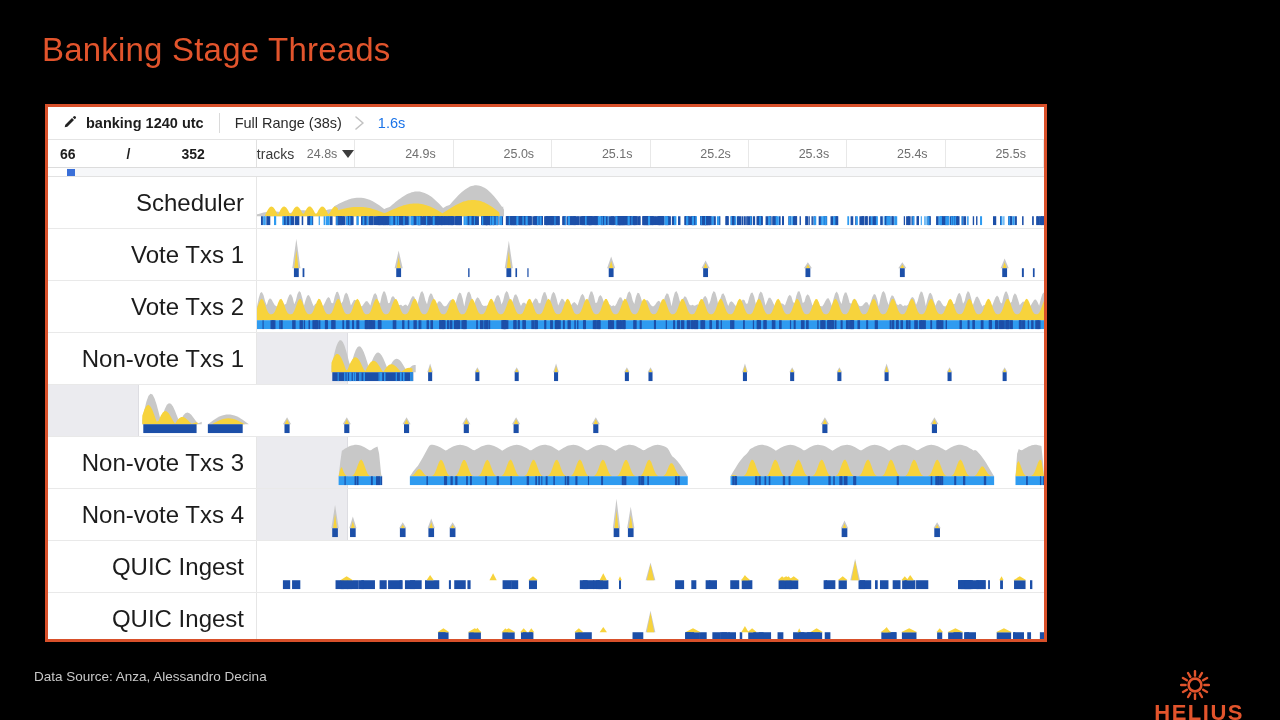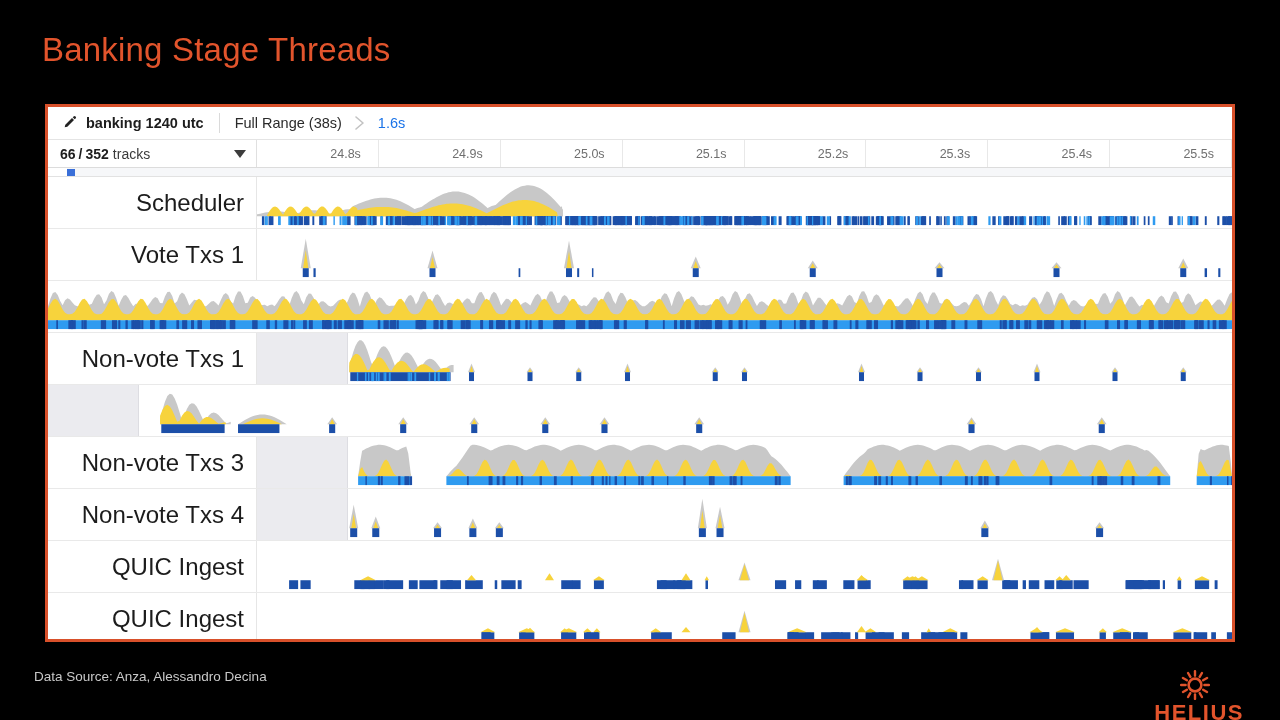--- a/index.html
+++ b/index.html
@@ -20,21 +20,21 @@
     font-weight: 400;
     color: #e2542c;
     letter-spacing: 0.2px;
     white-space: nowrap;
   }
 
   
   #viewer-panel {
     position: absolute;
     left: 45px; top: 104px;
-    width: 1190px; height: 538px;
+    width: 1002px; height: 538px;
     border: 3px solid #d8502a;
     background: #7f1d1d;
     overflow: hidden;
   }
 
   
   #toolbar {
     height: 33px;
     display: flex;
     align-items: center;
@@ -86,20 +86,21 @@
   #tracks-count-cell {
     width: 209px;
     flex: 0 0 209px;
     display: flex;
     align-items: center;
     padding: 0 10px 0 12px;
     border-right: 1px solid #e0e0e0;
     font-size: 14px;
     color: #333333;
     white-space: nowrap;
+    gap: 48px;
   }
   #tracks-count-cell .cnt-bold { font-weight: bold; color: #1d1d1d; }
   #tracks-count-cell .cnt-rest { margin-left: 4px; color: #3a3a3a; }
   .caret-down {
     margin-left: auto;
     width: 0; height: 0;
     border-left: 6px solid transparent;
     border-right: 6px solid transparent;
     border-top: 8px solid #3c3c3c;
   }
@@ -862,20 +863,21 @@
             <rect x="944.7" y="40" width="2.4" height="9" fill="#1c4fa8"></rect>
             <rect x="260.8" y="40" width="1.7" height="9" fill="#1c4fa8"></rect>
             <rect x="958.3" y="40" width="2.1" height="9" fill="#1c4fa8"></rect>
             <rect x="319.2" y="40" width="2.0" height="9" fill="#1c4fa8"></rect>
             <rect x="56.3" y="40" width="2.2" height="9" fill="#1c4fa8"></rect>
             <rect x="333.9" y="40" width="1.5" height="9" fill="#1c4fa8"></rect>
           </svg>
         </div>
       </div>
       <div class="track-row">
+        <div class="track-label-cell">Vote Txs 2</div>
         <div class="track-canvas-cell">
           <svg class="track-svg" viewBox="0 0 972 52" preserveAspectRatio="none">
             <path d="M0,40 L0.0,26.0 L2.0,17.8 L4.0,12.3 L6.0,11.1 L8.0,14.3 L10.0,20.4 L12.0,24.8 L14.0,19.7 L16.0,17.7 L18.0,18.8 L20.0,21.8 L22.0,24.8 L24.0,25.7 L26.0,25.8 L28.0,23.9 L30.0,22.0 L32.0,21.8 L34.0,24.1 L36.0,23.3 L38.0,17.9 L40.0,14.0 L42.0,13.4 L44.0,16.9 L46.0,23.8 L48.0,20.0 L50.0,13.2 L52.0,10.1 L54.0,11.7 L56.0,17.5 L58.0,25.3 L60.0,19.4 L62.0,15.0 L64.0,14.4 L66.0,17.3 L68.0,22.0 L70.0,25.7 L72.0,23.2 L74.0,23.1 L76.0,24.8 L78.0,25.4 L80.0,25.0 L82.0,25.3 L84.0,21.9 L86.0,18.3 L88.0,16.4 L90.0,17.7 L92.0,22.4 L94.0,22.7 L96.0,15.7 L98.0,11.2 L100.0,11.0 L102.0,15.3 L104.0,22.9 L106.0,20.7 L108.0,14.2 L110.0,11.6 L112.0,13.4 L114.0,18.6 L116.0,24.9 L118.0,21.8 L120.0,19.2 L122.0,19.6 L124.0,22.0 L126.0,24.6 L128.0,26.0 L130.0,25.4 L132.0,23.2 L134.0,21.0 L136.0,20.3 L138.0,22.4 L140.0,25.0 L142.0,19.1 L144.0,14.1 L146.0,12.3 L148.0,14.6 L150.0,20.9 L152.0,22.9 L154.0,15.2 L156.0,10.7 L158.0,10.8 L160.0,15.3 L162.0,22.6 L164.0,22.1 L166.0,16.9 L168.0,15.3 L170.0,17.2 L172.0,21.1 L174.0,25.1 L176.0,24.4 L178.0,24.2 L180.0,25.8 L182.0,24.5 L184.0,24.0 L186.0,25.8 L188.0,22.5 L190.0,18.3 L192.0,15.5 L194.0,15.8 L196.0,19.9 L198.0,25.3 L200.0,17.7 L202.0,11.9 L204.0,10.2 L206.0,13.2 L208.0,20.0 L210.0,23.7 L212.0,16.5 L214.0,12.7 L216.0,13.1 L218.0,17.2 L220.0,23.0 L222.0,23.8 L224.0,20.8 L226.0,20.7 L228.0,22.5 L230.0,24.9 L232.0,26.0 L234.0,25.3 L236.0,22.8 L238.0,20.1 L240.0,18.9 L242.0,20.5 L244.0,25.0 L246.0,20.7 L248.0,14.8 L250.0,11.7 L252.0,12.7 L254.0,18.0 L256.0,25.9 L258.0,17.7 L260.0,12.0 L262.0,10.6 L264.0,13.8 L266.0,20.1 L268.0,24.7 L270.0,19.1 L272.0,16.6 L274.0,17.5 L276.0,20.7 L278.0,24.3 L280.0,25.4 L282.0,25.2 L284.0,25.3 L286.0,23.4 L288.0,22.8 L290.0,24.5 L292.0,23.6 L294.0,18.7 L296.0,15.0 L298.0,14.2 L300.0,17.4 L302.0,23.9 L304.0,20.1 L306.0,13.3 L308.0,10.1 L310.0,11.6 L312.0,17.3 L314.0,25.3 L316.0,19.1 L318.0,14.2 L320.0,13.5 L322.0,16.4 L324.0,21.5 L326.0,25.5 L328.0,22.4 L330.0,21.8 L332.0,23.3 L334.0,25.4 L336.0,25.5 L338.0,25.5 L340.0,22.8 L342.0,19.5 L344.0,17.6 L346.0,18.5 L348.0,22.7 L350.0,22.8 L352.0,16.1 L354.0,11.7 L356.0,11.3 L358.0,15.5 L360.0,23.0 L362.0,20.5 L364.0,13.8 L366.0,11.0 L368.0,12.8 L370.0,18.1 L372.0,24.9 L374.0,21.3 L376.0,18.2 L378.0,18.3 L380.0,20.8 L382.0,23.9 L384.0,26.0 L386.0,25.9 L388.0,24.5 L390.0,22.4 L392.0,21.5 L394.0,22.9 L396.0,25.1 L398.0,19.7 L400.0,15.0 L402.0,13.0 L404.0,15.2 L406.0,21.1 L408.0,22.9 L410.0,15.2 L412.0,10.7 L414.0,10.6 L416.0,15.1 L418.0,22.5 L420.0,21.8 L422.0,16.2 L424.0,14.3 L426.0,16.1 L428.0,20.4 L430.0,25.0 L432.0,23.8 L434.0,23.1 L436.0,24.3 L438.0,25.8 L440.0,24.8 L442.0,25.8 L444.0,23.2 L446.0,19.4 L448.0,16.6 L450.0,16.7 L452.0,20.3 L454.0,25.2 L456.0,17.9 L458.0,12.3 L460.0,10.5 L462.0,13.3 L464.0,20.0 L466.0,23.5 L468.0,16.1 L470.0,12.1 L472.0,12.4 L474.0,16.6 L476.0,22.7 L478.0,23.4 L480.0,19.9 L482.0,19.3 L484.0,21.2 L486.0,23.9 L488.0,25.8 L490.0,25.8 L492.0,23.9 L494.0,21.5 L496.0,20.1 L498.0,21.2 L500.0,25.1 L502.0,21.1 L504.0,15.5 L506.0,12.4 L508.0,13.2 L510.0,18.3 L512.0,25.8 L514.0,17.7 L516.0,11.8 L518.0,10.3 L520.0,13.4 L522.0,19.9 L524.0,24.5 L526.0,18.4 L528.0,15.6 L530.0,16.4 L532.0,19.8 L534.0,23.9 L536.0,25.1 L538.0,24.2 L540.0,25.3 L542.0,24.8 L544.0,23.8 L546.0,24.8 L548.0,23.9 L550.0,19.6 L552.0,16.0 L554.0,15.2 L556.0,18.0 L558.0,24.1 L560.0,20.2 L562.0,13.5 L564.0,10.2 L566.0,11.6 L568.0,17.3 L570.0,25.4 L572.0,18.7 L574.0,13.6 L576.0,12.6 L578.0,15.6 L580.0,21.0 L582.0,25.4 L584.0,21.6 L586.0,20.6 L588.0,21.9 L590.0,24.2 L592.0,25.9 L594.0,25.7 L596.0,23.7 L598.0,20.8 L600.0,18.9 L602.0,19.4 L604.0,23.1 L606.0,23.0 L608.0,16.6 L610.0,12.3 L612.0,11.8 L614.0,15.7 L616.0,23.1 L618.0,20.4 L620.0,13.6 L622.0,10.6 L624.0,12.3 L626.0,17.7 L628.0,24.9 L630.0,20.8 L632.0,17.2 L634.0,17.0 L636.0,19.6 L638.0,23.2 L640.0,26.0 L642.0,25.1 L644.0,25.8 L646.0,23.8 L648.0,22.6 L650.0,23.5 L652.0,25.1 L654.0,20.3 L656.0,15.9 L658.0,13.9 L660.0,15.8 L662.0,21.3 L664.0,22.9 L666.0,15.4 L668.0,10.7 L670.0,10.5 L672.0,15.0 L674.0,22.5 L676.0,21.5 L678.0,15.6 L680.0,13.4 L682.0,15.1 L684.0,19.7 L686.0,24.9 L688.0,23.3 L690.0,21.9 L692.0,22.8 L694.0,24.9 L696.0,25.6 L698.0,25.9 L700.0,23.8 L702.0,20.5 L704.0,17.9 L706.0,17.7 L708.0,20.9 L710.0,25.2 L712.0,18.3 L714.0,12.8 L716.0,10.8 L718.0,13.5 L720.0,20.1 L722.0,23.4 L724.0,15.8 L726.0,11.6 L728.0,11.7 L730.0,16.0 L732.0,22.5 L734.0,23.1 L736.0,19.0 L738.0,18.1 L740.0,19.9 L742.0,23.0 L744.0,25.5 L746.0,25.7 L748.0,25.1 L750.0,22.9 L752.0,21.4 L754.0,22.0 L756.0,25.3 L758.0,21.5 L760.0,16.3 L762.0,13.2 L764.0,13.9 L766.0,18.6 L768.0,25.8 L770.0,17.7 L772.0,11.8 L774.0,10.1 L776.0,13.1 L778.0,19.7 L780.0,24.4 L782.0,17.9 L784.0,14.6 L786.0,15.3 L788.0,18.8 L790.0,23.5 L792.0,24.7 L794.0,23.2 L796.0,23.9 L798.0,25.7 L800.0,24.8 L802.0,25.2 L804.0,24.3 L806.0,20.5 L808.0,17.2 L810.0,16.2 L812.0,18.6 L814.0,24.3 L816.0,20.4 L818.0,13.9 L820.0,10.5 L822.0,11.8 L824.0,17.3 L826.0,25.5 L828.0,18.5 L830.0,13.1 L832.0,11.9 L834.0,14.9 L836.0,20.6 L838.0,25.3 L840.0,20.9 L842.0,19.3 L844.0,20.5 L846.0,23.1 L848.0,25.4 L850.0,26.0 L852.0,24.6 L854.0,22.1 L856.0,20.2 L858.0,20.4 L860.0,23.4 L862.0,23.2 L864.0,17.2 L866.0,13.0 L868.0,12.3 L870.0,16.0 L872.0,23.2 L874.0,20.4 L876.0,13.5 L878.0,10.3 L880.0,11.9 L882.0,17.4 L884.0,24.9 L886.0,20.3 L888.0,16.3 L890.0,15.8 L892.0,18.5 L894.0,22.6 L896.0,25.9 L898.0,24.3 L900.0,24.9 L902.0,25.3 L904.0,23.8 L906.0,24.1 L908.0,25.3 L910.0,21.0 L912.0,16.9 L914.0,14.9 L916.0,16.5 L918.0,21.6 L920.0,22.9 L922.0,15.6 L924.0,10.9 L926.0,10.6 L928.0,14.9 L930.0,22.5 L932.0,21.3 L934.0,15.0 L936.0,12.6 L938.0,14.3 L940.0,19.0 L942.0,24.7 L944.0,22.7 L946.0,20.8 L948.0,21.4 L950.0,23.6 L952.0,25.6 L954.0,26.0 L956.0,24.5 L958.0,21.7 L960.0,19.2 L962.0,18.8 L964.0,21.4 L966.0,25.2 L968.0,18.7 L970.0,13.3 L972.0,11.4 L972,40 Z" fill="#c8c8c8"></path>
             <path d="M0,40 L0.0,28.1 L2.0,23.3 L4.0,19.3 L6.0,18.0 L8.0,20.0 L10.0,24.3 L12.0,29.0 L14.0,32.4 L16.0,33.8 L18.0,34.0 L20.0,33.5 L22.0,31.3 L24.0,27.2 L26.0,22.4 L28.0,18.8 L30.0,18.1 L32.0,20.6 L34.0,25.2 L36.0,29.8 L38.0,32.8 L40.0,33.9 L42.0,34.0 L44.0,33.3 L46.0,30.7 L48.0,26.3 L50.0,21.6 L52.0,18.5 L54.0,18.4 L56.0,21.4 L58.0,26.1 L60.0,30.5 L62.0,33.2 L64.0,34.0 L66.0,33.9 L68.0,32.9 L70.0,29.9 L72.0,25.4 L74.0,20.8 L76.0,18.2 L78.0,18.7 L80.0,22.2 L82.0,27.0 L84.0,31.2 L86.0,33.5 L88.0,34.0 L90.0,33.9 L92.0,32.5 L94.0,29.2 L96.0,24.4 L98.0,20.1 L100.0,18.0 L102.0,19.2 L104.0,23.1 L106.0,27.9 L108.0,31.8 L110.0,33.7 L112.0,34.0 L114.0,33.7 L116.0,32.0 L118.0,28.3 L120.0,23.5 L122.0,19.5 L124.0,18.0 L126.0,19.8 L128.0,24.0 L130.0,28.8 L132.0,32.3 L134.0,33.8 L136.0,34.0 L138.0,33.6 L140.0,31.5 L142.0,27.5 L144.0,22.6 L146.0,19.0 L148.0,18.1 L150.0,20.4 L152.0,24.9 L154.0,29.6 L156.0,32.7 L158.0,33.9 L160.0,34.0 L162.0,33.3 L164.0,30.9 L166.0,26.5 L168.0,21.8 L170.0,18.5 L172.0,18.3 L174.0,21.2 L176.0,25.9 L178.0,30.3 L180.0,33.1 L182.0,34.0 L184.0,34.0 L186.0,33.0 L188.0,30.2 L190.0,25.6 L192.0,21.0 L194.0,18.2 L196.0,18.6 L198.0,22.0 L200.0,26.8 L202.0,31.0 L204.0,33.4 L206.0,34.0 L208.0,33.9 L210.0,32.6 L212.0,29.4 L214.0,24.7 L216.0,20.3 L218.0,18.1 L220.0,19.1 L222.0,22.8 L224.0,27.7 L226.0,31.6 L228.0,33.6 L230.0,34.0 L232.0,33.8 L234.0,32.2 L236.0,28.6 L238.0,23.8 L240.0,19.6 L242.0,18.0 L244.0,19.6 L246.0,23.7 L248.0,28.5 L250.0,32.2 L252.0,33.8 L254.0,34.0 L256.0,33.6 L258.0,31.6 L260.0,27.7 L262.0,22.9 L264.0,19.1 L266.0,18.1 L268.0,20.3 L270.0,24.7 L272.0,29.4 L274.0,32.6 L276.0,33.9 L278.0,34.0 L280.0,33.4 L282.0,31.0 L284.0,26.8 L286.0,22.0 L288.0,18.7 L290.0,18.2 L292.0,21.0 L294.0,25.6 L296.0,30.1 L298.0,33.0 L300.0,34.0 L302.0,34.0 L304.0,33.1 L306.0,30.4 L308.0,25.9 L310.0,21.2 L312.0,18.3 L314.0,18.5 L316.0,21.8 L318.0,26.5 L320.0,30.8 L322.0,33.3 L324.0,34.0 L326.0,33.9 L328.0,32.8 L330.0,29.6 L332.0,25.0 L334.0,20.5 L336.0,18.1 L338.0,18.9 L340.0,22.6 L342.0,27.4 L344.0,31.5 L346.0,33.6 L348.0,34.0 L350.0,33.8 L352.0,32.3 L354.0,28.8 L356.0,24.0 L358.0,19.8 L360.0,18.0 L362.0,19.5 L364.0,23.5 L366.0,28.3 L368.0,32.0 L370.0,33.7 L372.0,34.0 L374.0,33.7 L376.0,31.8 L378.0,27.9 L380.0,23.1 L382.0,19.2 L384.0,18.0 L386.0,20.1 L388.0,24.4 L390.0,29.1 L392.0,32.5 L394.0,33.9 L396.0,34.0 L398.0,33.5 L400.0,31.2 L402.0,27.1 L404.0,22.2 L406.0,18.8 L408.0,18.2 L410.0,20.8 L412.0,25.3 L414.0,29.9 L416.0,32.9 L418.0,33.9 L420.0,34.0 L422.0,33.2 L424.0,30.5 L426.0,26.1 L428.0,21.4 L430.0,18.4 L432.0,18.4 L434.0,21.5 L436.0,26.3 L438.0,30.6 L440.0,33.2 L442.0,34.0 L444.0,33.9 L446.0,32.9 L448.0,29.8 L450.0,25.2 L452.0,20.7 L454.0,18.1 L456.0,18.8 L458.0,22.4 L460.0,27.2 L462.0,31.3 L464.0,33.5 L466.0,34.0 L468.0,33.9 L470.0,32.4 L472.0,29.0 L474.0,24.3 L476.0,20.0 L478.0,18.0 L480.0,19.3 L482.0,23.2 L484.0,28.1 L486.0,31.9 L488.0,33.7 L490.0,34.0 L492.0,33.7 L494.0,31.9 L496.0,28.2 L498.0,23.4 L500.0,19.4 L502.0,18.0 L504.0,19.9 L506.0,24.2 L508.0,28.9 L510.0,32.4 L512.0,33.8 L514.0,34.0 L516.0,33.5 L518.0,31.4 L520.0,27.3 L522.0,22.5 L524.0,18.9 L526.0,18.1 L528.0,20.6 L530.0,25.1 L532.0,29.7 L534.0,32.8 L536.0,33.9 L538.0,34.0 L540.0,33.3 L542.0,30.7 L544.0,26.4 L546.0,21.6 L548.0,18.5 L550.0,18.4 L552.0,21.3 L554.0,26.0 L556.0,30.5 L558.0,33.2 L560.0,34.0 L562.0,33.9 L564.0,33.0 L566.0,30.0 L568.0,25.5 L570.0,20.9 L572.0,18.2 L574.0,18.7 L576.0,22.1 L578.0,26.9 L580.0,31.1 L582.0,33.4 L584.0,34.0 L586.0,33.9 L588.0,32.6 L590.0,29.3 L592.0,24.5 L594.0,20.2 L596.0,18.0 L598.0,19.2 L600.0,23.0 L602.0,27.8 L604.0,31.7 L606.0,33.7 L608.0,34.0 L610.0,33.8 L612.0,32.1 L614.0,28.4 L616.0,23.6 L618.0,19.5 L620.0,18.0 L622.0,19.7 L624.0,23.9 L626.0,28.7 L628.0,32.2 L630.0,33.8 L632.0,34.0 L634.0,33.6 L636.0,31.5 L638.0,27.6 L640.0,22.7 L642.0,19.0 L644.0,18.1 L646.0,20.4 L648.0,24.8 L650.0,29.5 L652.0,32.7 L654.0,33.9 L656.0,34.0 L658.0,33.4 L660.0,30.9 L662.0,26.6 L664.0,21.9 L666.0,18.6 L668.0,18.3 L670.0,21.1 L672.0,25.8 L674.0,30.3 L676.0,33.1 L678.0,34.0 L680.0,34.0 L682.0,33.1 L684.0,30.2 L686.0,25.7 L688.0,21.1 L690.0,18.3 L692.0,18.6 L694.0,21.9 L696.0,26.7 L698.0,30.9 L700.0,33.4 L702.0,34.0 L704.0,33.9 L706.0,32.7 L708.0,29.5 L710.0,24.8 L712.0,20.4 L714.0,18.1 L716.0,19.0 L718.0,22.8 L720.0,27.6 L722.0,31.6 L724.0,33.6 L726.0,34.0 L728.0,33.8 L730.0,32.2 L732.0,28.7 L734.0,23.9 L736.0,19.7 L738.0,18.0 L740.0,19.6 L742.0,23.6 L744.0,28.5 L746.0,32.1 L748.0,33.8 L750.0,34.0 L752.0,33.6 L754.0,31.7 L756.0,27.8 L758.0,23.0 L760.0,19.1 L762.0,18.0 L764.0,20.2 L766.0,24.6 L768.0,29.3 L770.0,32.6 L772.0,33.9 L774.0,34.0 L776.0,33.4 L778.0,31.1 L780.0,26.9 L782.0,22.1 L784.0,18.7 L786.0,18.2 L788.0,20.9 L790.0,25.5 L792.0,30.0 L794.0,33.0 L796.0,34.0 L798.0,34.0 L800.0,33.1 L802.0,30.4 L804.0,26.0 L806.0,21.3 L808.0,18.3 L810.0,18.5 L812.0,21.7 L814.0,26.4 L816.0,30.8 L818.0,33.3 L820.0,34.0 L822.0,33.9 L824.0,32.8 L826.0,29.7 L828.0,25.1 L830.0,20.5 L832.0,18.1 L834.0,18.9 L836.0,22.5 L838.0,27.3 L840.0,31.4 L842.0,33.5 L844.0,34.0 L846.0,33.8 L848.0,32.4 L850.0,28.9 L852.0,24.1 L854.0,19.9 L856.0,18.0 L858.0,19.4 L860.0,23.4 L862.0,28.2 L864.0,32.0 L866.0,33.7 L868.0,34.0 L870.0,33.7 L872.0,31.9 L874.0,28.0 L876.0,23.2 L878.0,19.3 L880.0,18.0 L882.0,20.0 L884.0,24.3 L886.0,29.1 L888.0,32.5 L890.0,33.9 L892.0,34.0 L894.0,33.5 L896.0,31.3 L898.0,27.2 L900.0,22.3 L902.0,18.8 L904.0,18.2 L906.0,20.7 L908.0,25.2 L910.0,29.8 L912.0,32.9 L914.0,33.9 L916.0,34.0 L918.0,33.2 L920.0,30.6 L922.0,26.2 L924.0,21.5 L926.0,18.4 L928.0,18.4 L930.0,21.5 L932.0,26.2 L934.0,30.6 L936.0,33.2 L938.0,34.0 L940.0,33.9 L942.0,32.9 L944.0,29.9 L946.0,25.3 L948.0,20.7 L950.0,18.2 L952.0,18.8 L954.0,22.3 L956.0,27.1 L958.0,31.2 L960.0,33.5 L962.0,34.0 L964.0,33.9 L966.0,32.5 L968.0,29.1 L970.0,24.4 L972.0,20.1 L972,40 Z" fill="#f7d33c"></path>
             <rect x="0" y="40" width="972" height="9" fill="#2f9bf0"></rect>
             <rect x="256.1" y="40" width="2.9" height="9" fill="#1c4fa8"></rect>
             <rect x="275.4" y="40" width="4.4" height="9" fill="#1c4fa8"></rect>
             <rect x="227.3" y="40" width="3.6" height="9" fill="#1c4fa8"></rect>
             <rect x="617.9" y="40" width="2.1" height="9" fill="#1c4fa8"></rect>
             <rect x="733.1" y="40" width="4.4" height="9" fill="#1c4fa8"></rect>

